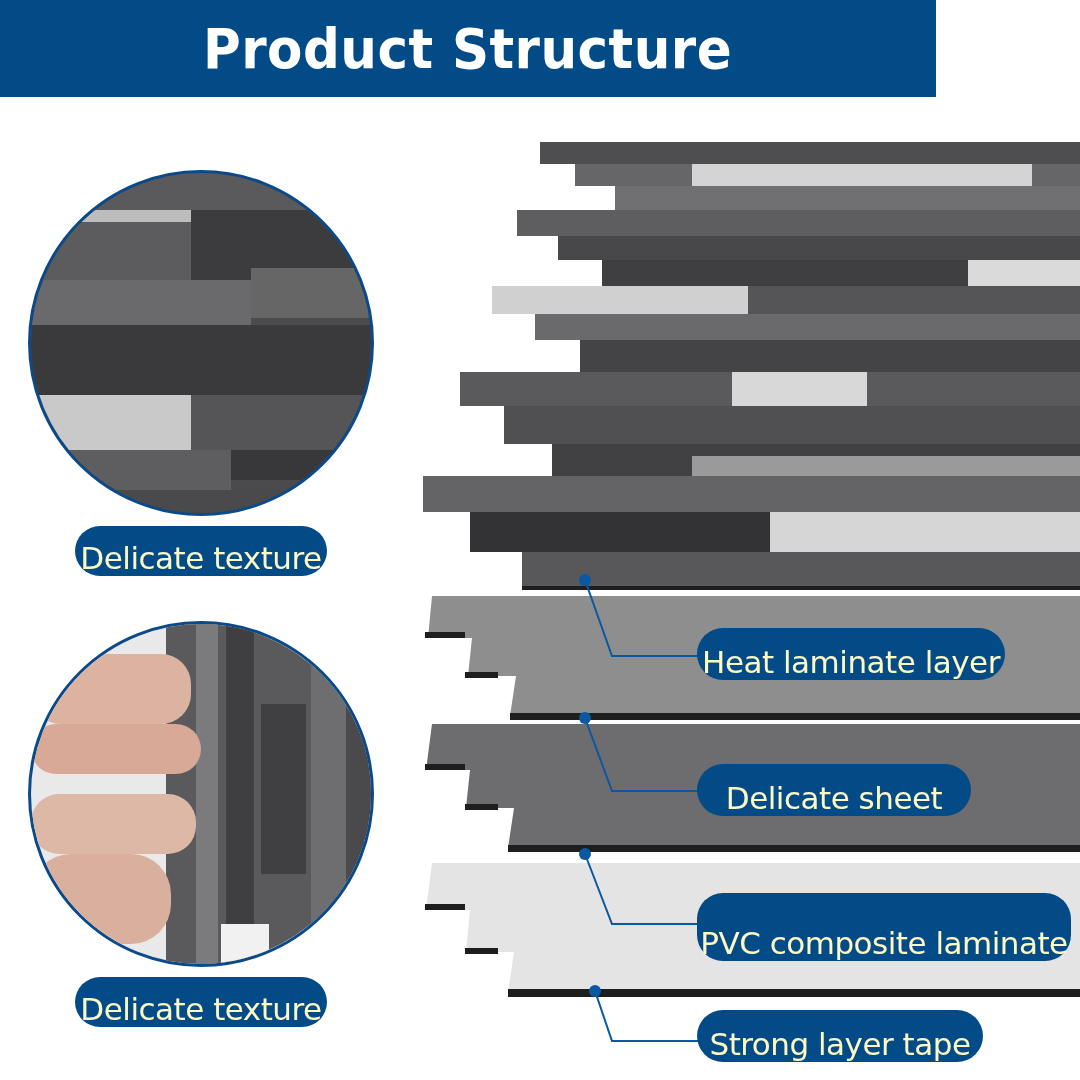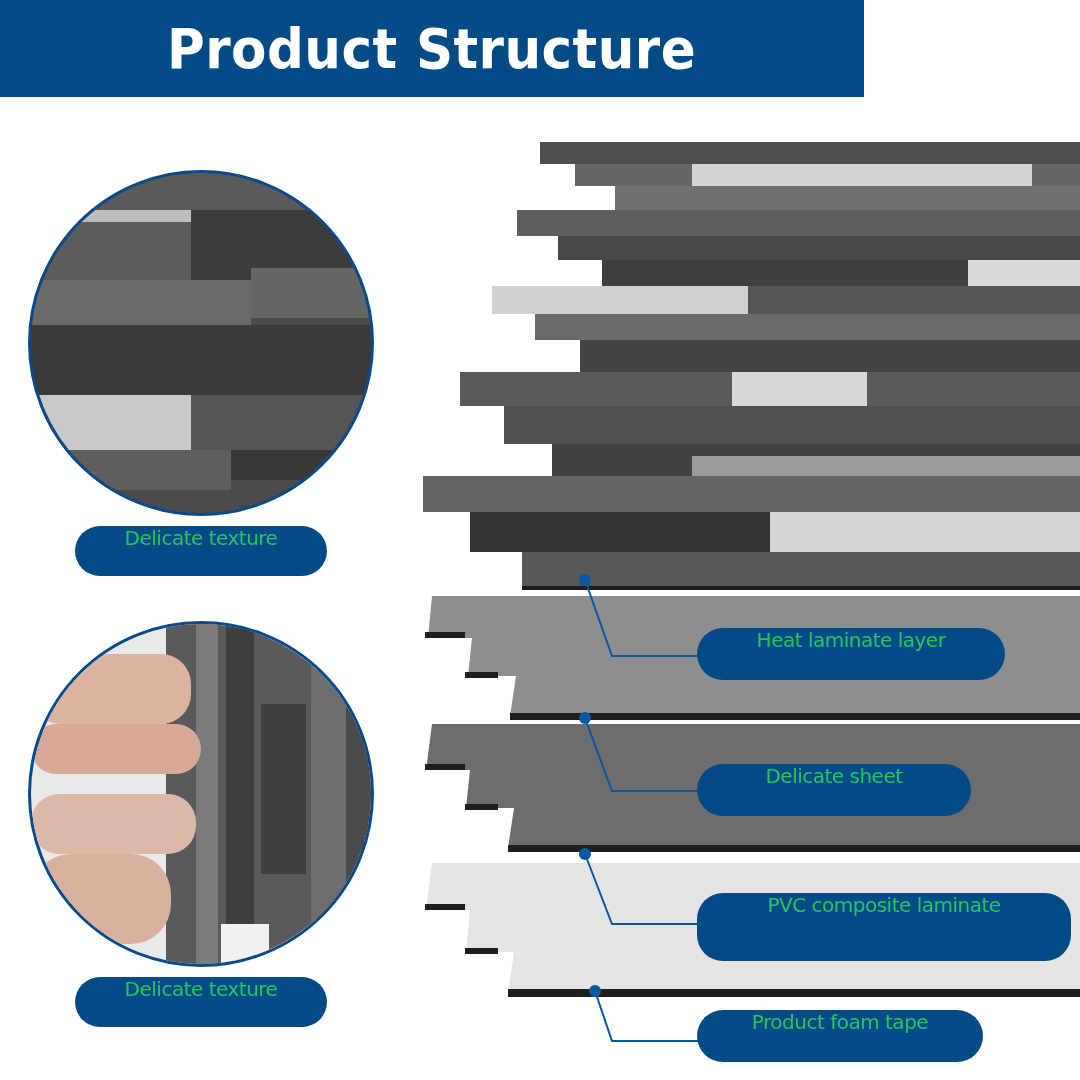--- a/index.html
+++ b/index.html
@@ -1,33 +1,33 @@
 <!DOCTYPE html>
 <html><head>
 <meta charset="utf-8">
 <style>
   * { margin: 0; padding: 0; box-sizing: border-box; }
   html, body { width: 1080px; height: 1080px; background: #ffffff; overflow: hidden; }
   body { position: relative; font-family: "Liberation Sans", "DejaVu Sans", sans-serif; }
 
   .header {
-    position: absolute; left: 0; top: 0; width: 864px; height: 97px;
+    position: absolute; left: 0; top: 0; width: 936px; height: 97px;
     background: #034b86;
     display: flex; align-items: center; justify-content: center;
   }
   .header h1 {
     color: #ffffff; font-size: 56px; font-weight: bold; letter-spacing: 0.5px;
     font-family: "DejaVu Sans", "Liberation Sans", sans-serif;
     transform: scaleX(0.92);
   }
 
   .pill {
-    position: absolute; background: #034b86; color: #22c55e;
-    border-radius: 26px; display: flex; align-items: flex-start; justify-content: center;
-    font-size: 20px; white-space: nowrap;
+    position: absolute; background: #034b86; color: #fef9c3;
+    border-radius: 26px; display: flex; align-items: flex-end; justify-content: center;
+    font-size: 31px; white-space: nowrap;
     font-family: "DejaVu Sans", "Liberation Sans", sans-serif;
     letter-spacing: -0.5px;
   }
 
   .circle {
     position: absolute; width: 346px; height: 346px; border-radius: 50%;
     border: 3px solid #0a4a8a; overflow: hidden; background: #555;
   }
 
   
@@ -151,14 +151,14 @@
 <div class="pill" style="left:697px;top:628px;width:308px;height:52px;">
   <span>Heat laminate layer</span>
 </div>
 <div class="pill" style="left:697px;top:764px;width:274px;height:52px;">
   <span>Delicate sheet</span>
 </div>
 <div class="pill" style="left:697px;top:893px;width:374px;height:68px;">
   <span>PVC composite laminate</span>
 </div>
 <div class="pill" style="left:697px;top:1010px;width:286px;height:52px;">
-  <span>Product foam tape</span>
+  <span>Strong layer tape</span>
 </div>
 
 </body></html>

